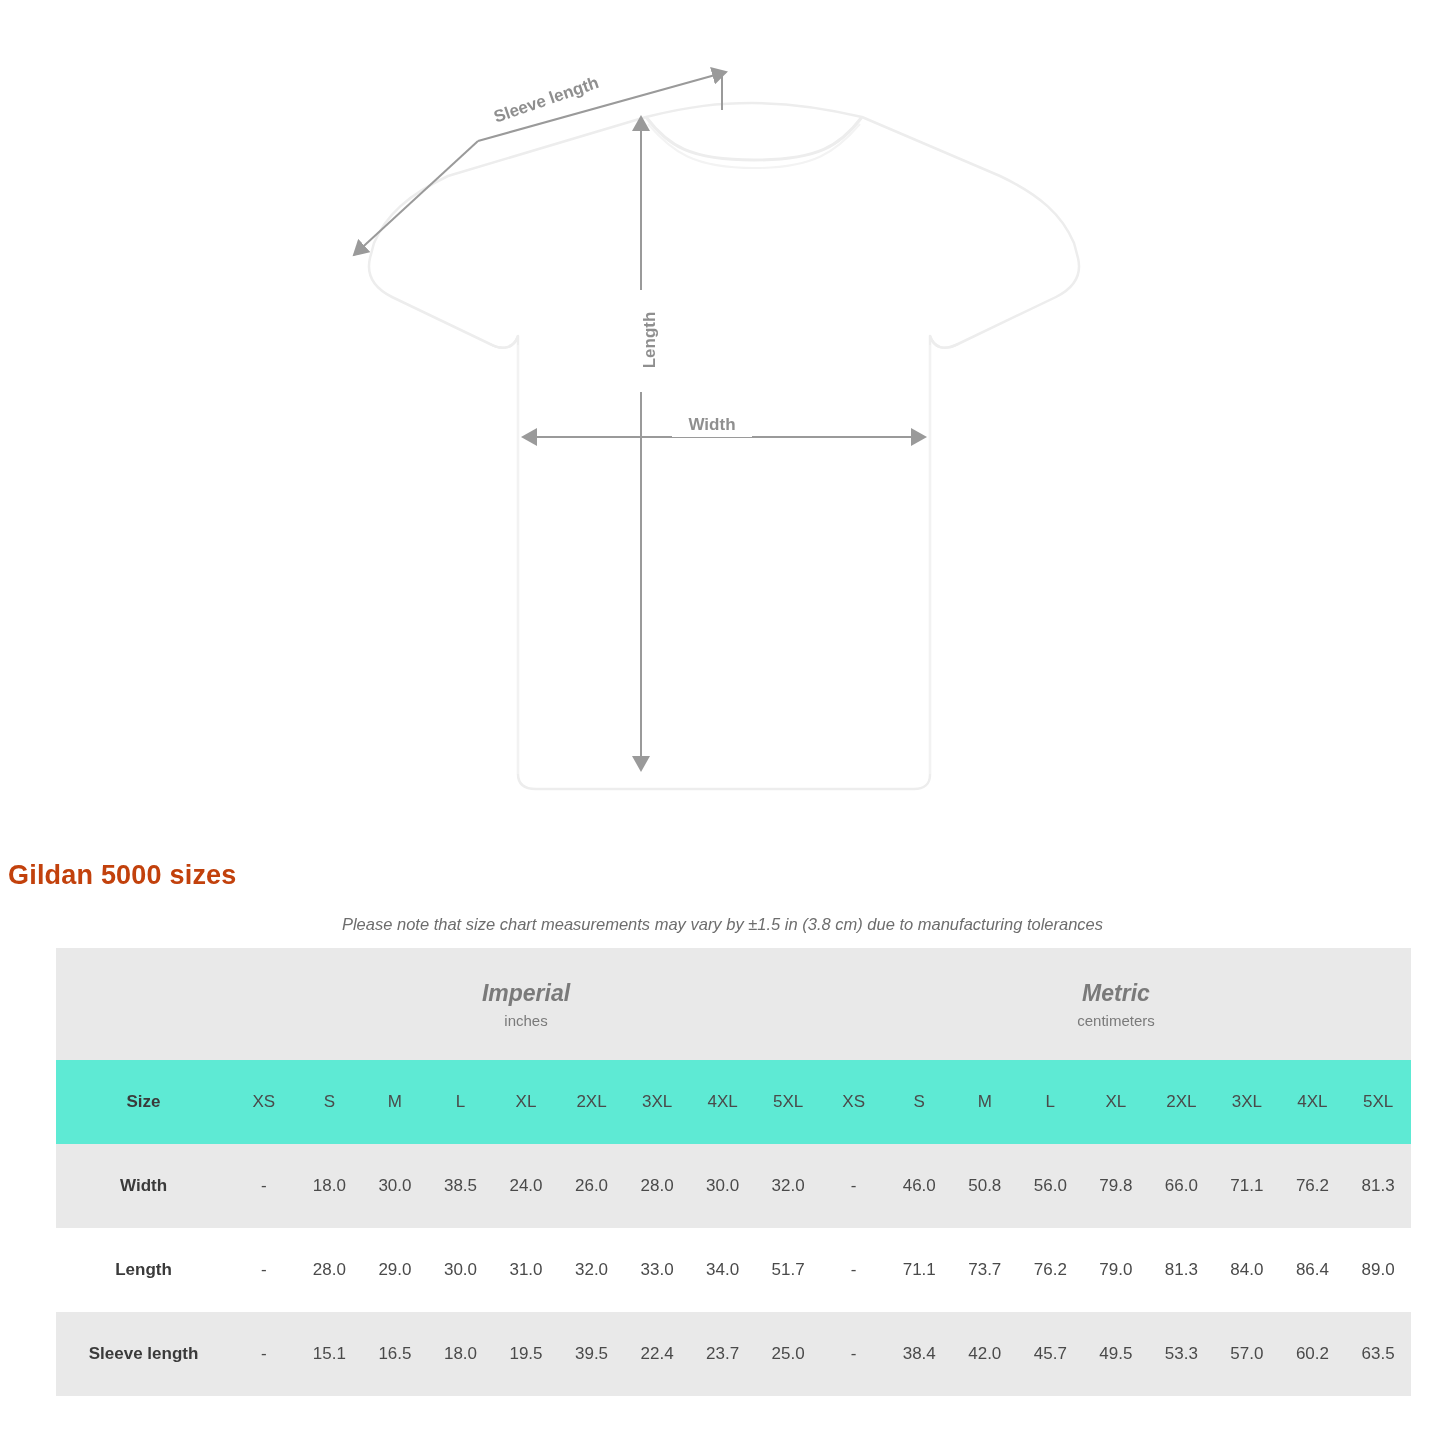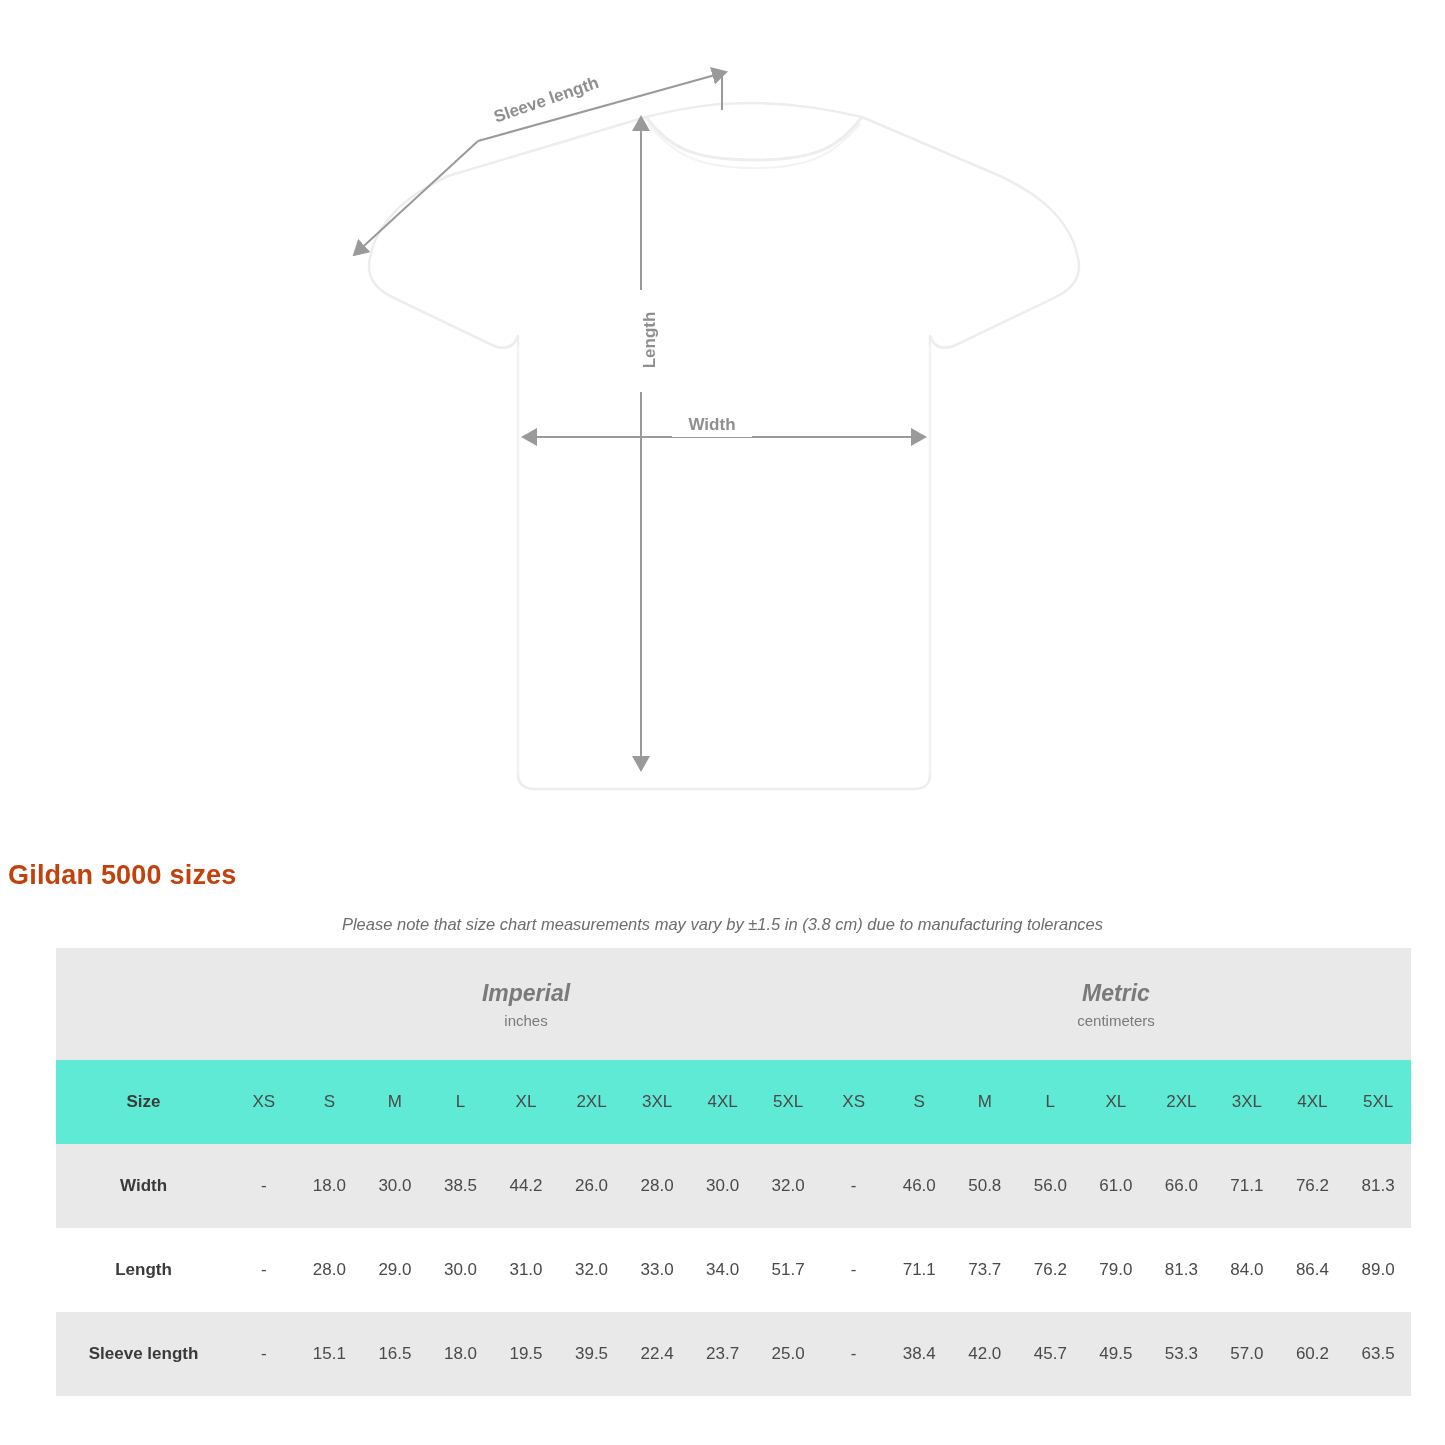--- a/index.html
+++ b/index.html
@@ -243,30 +243,30 @@
             <td>3XL</td>
             <td>4XL</td>
             <td>5XL</td>
           </tr>
           <tr class="row-data row-shade">
             <td class="rowhead">Width</td>
             <td>-</td>
             <td>18.0</td>
             <td>30.0</td>
             <td>38.5</td>
-            <td>44.2</td>
+            <td>24.0</td>
             <td>26.0</td>
             <td>28.0</td>
             <td>30.0</td>
             <td>32.0</td>
             <td>-</td>
             <td>46.0</td>
             <td>50.8</td>
             <td>56.0</td>
-            <td>61.0</td>
+            <td>79.8</td>
             <td>66.0</td>
             <td>71.1</td>
             <td>76.2</td>
             <td>81.3</td>
           </tr>
           <tr class="row-data row-plain">
             <td class="rowhead">Length</td>
             <td>-</td>
             <td>28.0</td>
             <td>29.0</td>

